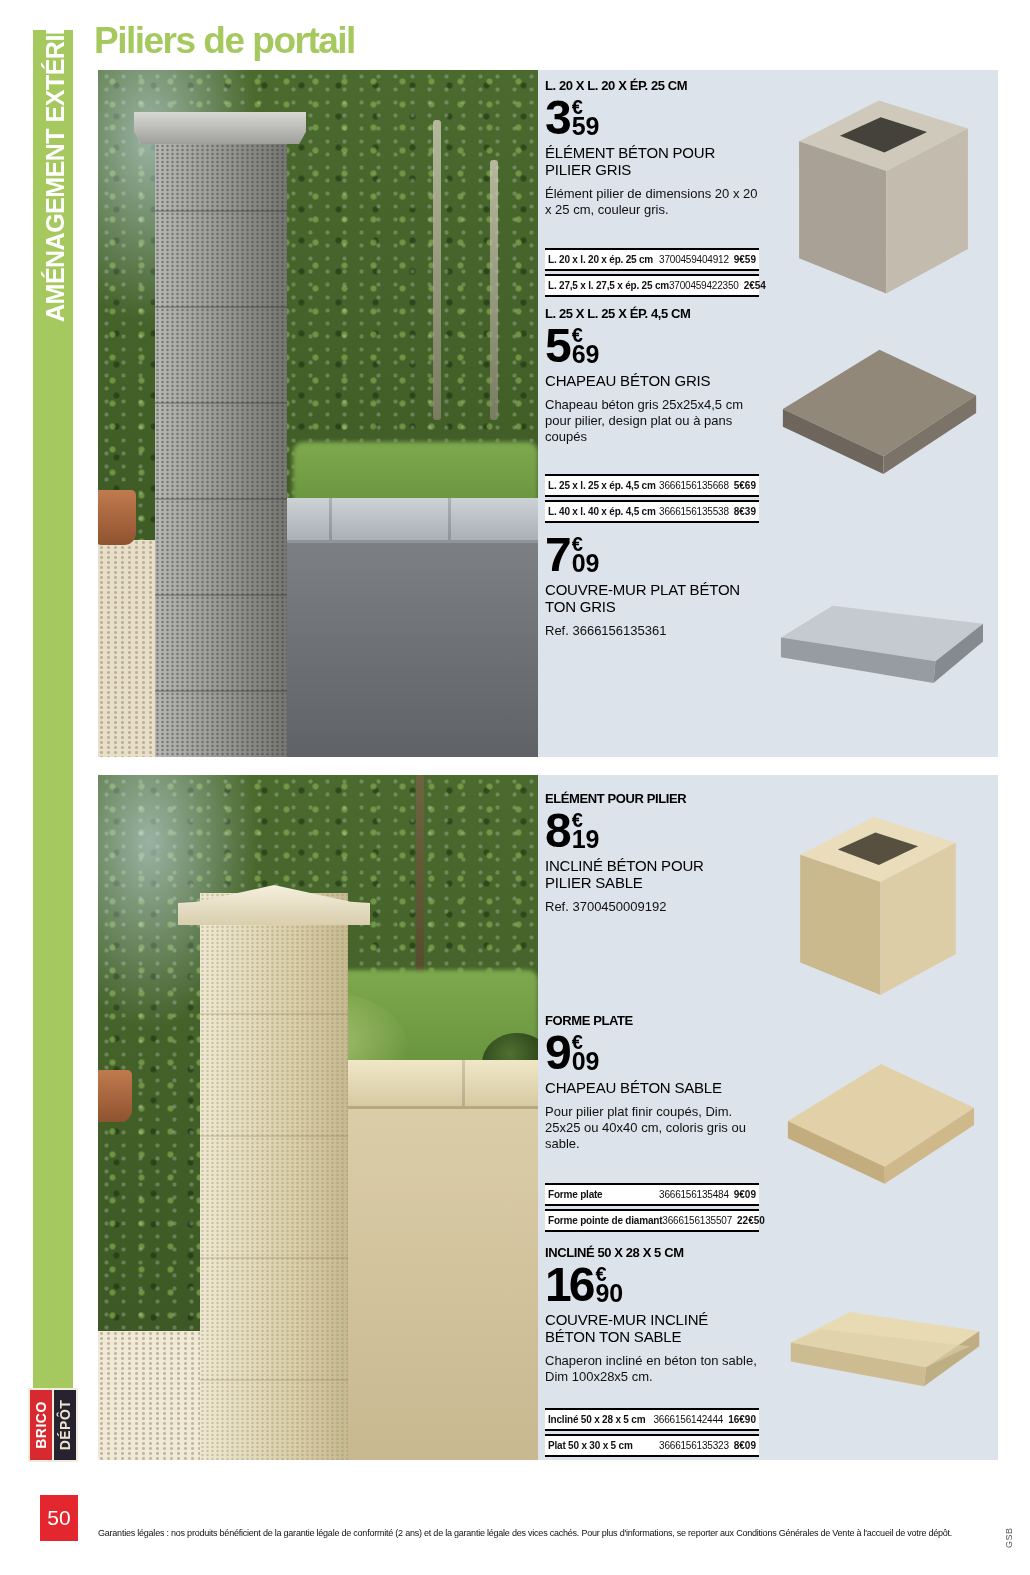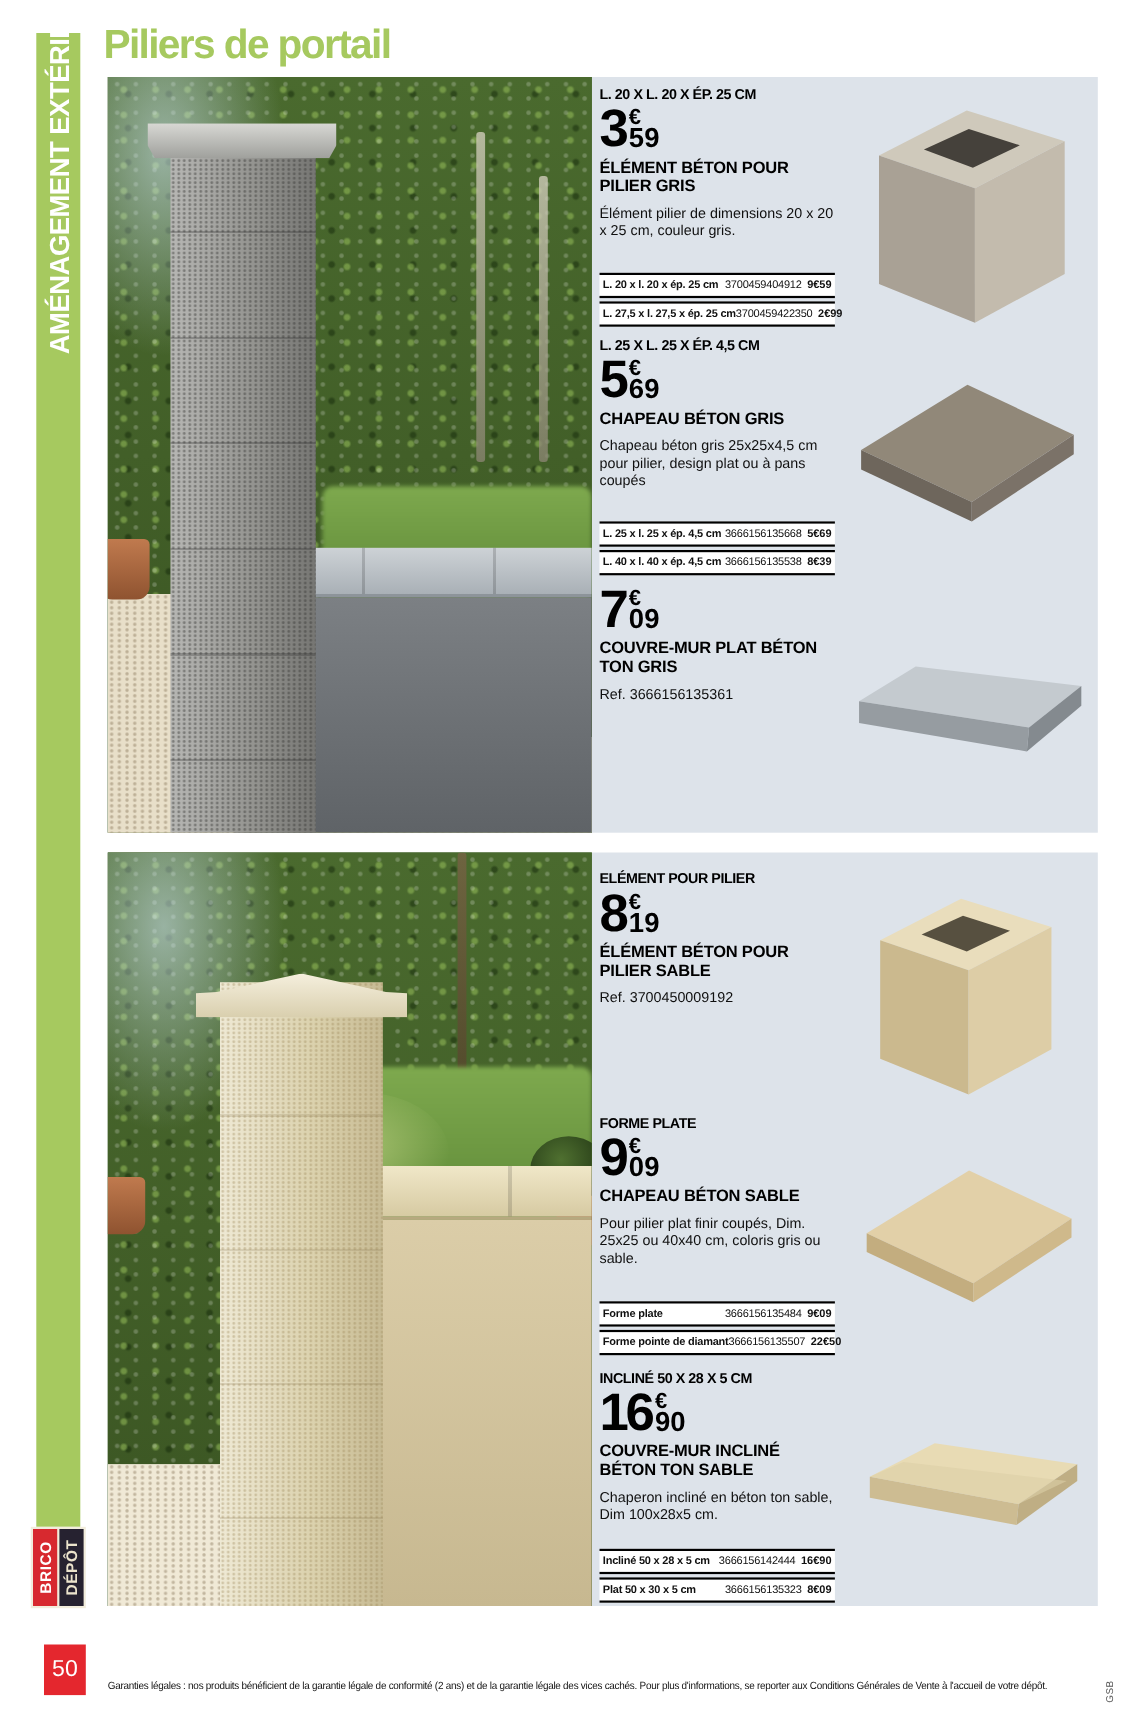--- a/index.html
+++ b/index.html
@@ -83,21 +83,21 @@
     clip-path:polygon(0 45%,10% 42%,50% 0,90% 42%,100% 45%,100% 100%,0 100%); }
 
   
   .prod { position:absolute; width:224px; }
   .kicker { font-size:13px; font-weight:800; letter-spacing:-0.4px; color:#000; margin-bottom:3px; }
   .price { display:flex; align-items:flex-start; margin:3px 0 5px; }
   .euros { font-size:48px; font-weight:800; line-height:44px; letter-spacing:-3px; color:#000; }
   .frac { display:flex; flex-direction:column; margin-left:3px; padding-top:3px; }
   .cur { font-size:20px; font-weight:800; line-height:17px; color:#000; }
   .cents { font-size:25px; font-weight:800; line-height:20px; color:#000; }
-  .pname { font-size:15px; font-weight:700; width:205px; line-height:1.12; letter-spacing:-0.2px;
+  .pname { font-size:15px; font-weight:400; width:205px; line-height:1.12; letter-spacing:-0.2px;
     color:#000; margin-bottom:7px; }
   .pdesc { font-size:13px; width:222px; line-height:1.24; color:#101010; }
   .pref  { font-size:13px; line-height:1.24; color:#101010; }
 
   
   .spec-table { position:absolute; left:447px; width:214px; }
   .spec-row { display:flex; align-items:center; background:#fff;
     border-top:2px solid #000; border-bottom:2px solid #000;
     height:19px; padding:0 3px; margin-bottom:3px; }
   .row-label { font-size:10px; font-weight:bold; white-space:nowrap; letter-spacing:-0.2px; }
@@ -168,21 +168,21 @@
   </div>
   <div class="spec-table" style="top:178px;">
     <div class="spec-row">
       <span class="row-label">L. 20 x l. 20 x ép. 25 cm</span>
       <span class="row-ean">3700459404912</span>
       <span class="row-price">9€59</span>
     </div>
     <div class="spec-row">
       <span class="row-label">L. 27,5 x l. 27,5 x ép. 25 cm</span>
       <span class="row-ean">3700459422350</span>
-      <span class="row-price">2€99</span>
+      <span class="row-price">2€54</span>
     </div>
   </div>
 
   <div class="prod" style="left:447px; top:236px;">
     <div class="kicker">L. 25 X L. 25 X ÉP. 4,5 CM</div>
     <div class="price">
       <span class="euros">5</span>
       <span class="frac">
         <span class="cur">€</span>
         <span class="cents">69</span>
@@ -255,21 +255,21 @@
 
   <div class="prod" style="left:447px; top:16px;">
     <div class="kicker">ELÉMENT POUR PILIER</div>
     <div class="price">
       <span class="euros">8</span>
       <span class="frac">
         <span class="cur">€</span>
         <span class="cents">19</span>
       </span>
     </div>
-    <div class="pname">ÉLÉMENT BÉTON POUR PILIER SABLE</div>
+    <div class="pname">INCLINÉ BÉTON POUR PILIER SABLE</div>
     <div class="pref">Ref. 3700450009192</div>
   </div>
 
   <div class="prod" style="left:447px; top:238px;">
     <div class="kicker">FORME PLATE</div>
     <div class="price">
       <span class="euros">9</span>
       <span class="frac">
         <span class="cur">€</span>
         <span class="cents">09</span>

